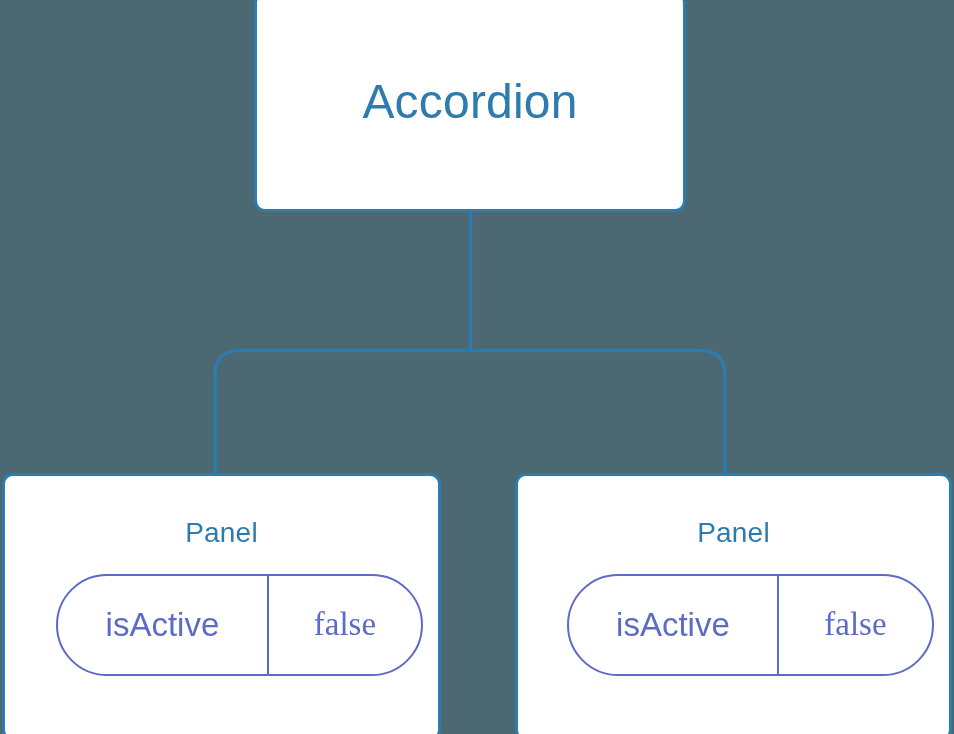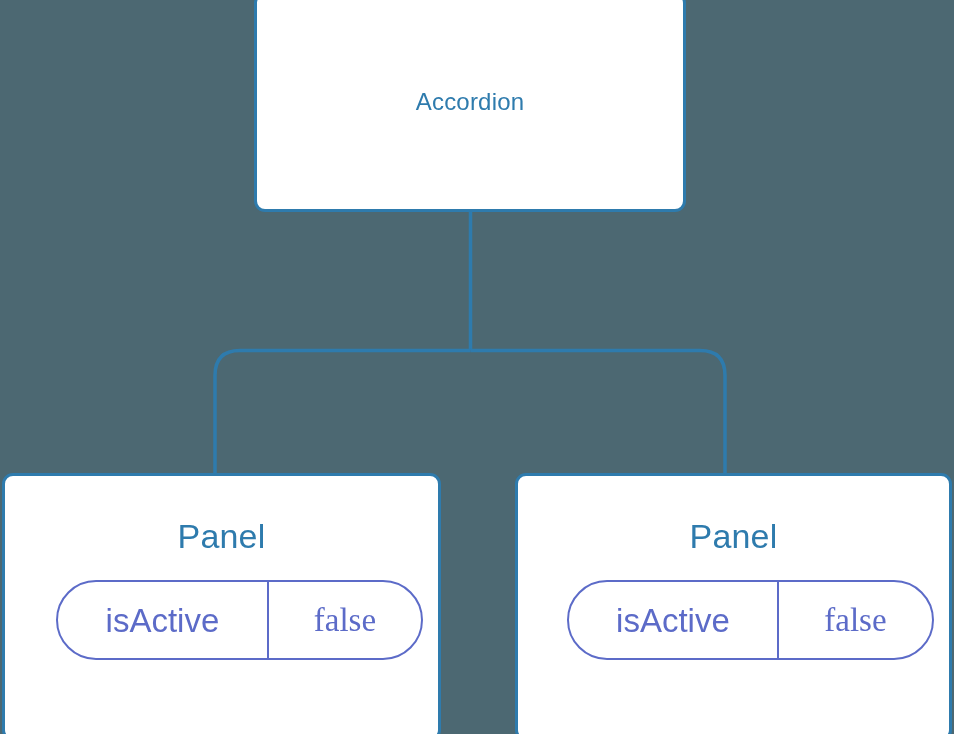--- a/index.html
+++ b/index.html
@@ -46,45 +46,45 @@
   .node-root {
     left: 254px;
     top: -8px;
     width: 432px;
     height: 220px;
     justify-content: center;
   }
 
   .node-title {
     color: #2e7bad;
-    font-size: 24px;
+    font-size: 48px;
     font-weight: 400;
     line-height: 1.1;
     letter-spacing: 0.2px;
     white-space: nowrap;
     user-select: none;
   }
 
   .node-leaf {
     width: 439px;
     height: 268px;
     top: 473px;
     padding-top: 42px;
   }
   .node-leaf.leaf-left  { left: 2px; }
   .node-leaf.leaf-right { left: 515px; width: 437px; }
 
   .node-leaf .node-title {
-    font-size: 34px;
+    font-size: 28px;
   }
 
   
   .prop-pill {
     margin-top: 25px;
-    height: 80px;
+    height: 102px;
     border: 2px solid #5c6bc8;
     border-radius: 51px;
     box-sizing: border-box;
     display: flex;
     align-items: stretch;
     background: #ffffff;
     overflow: hidden;
   }
   .prop-key,
   .prop-value {

